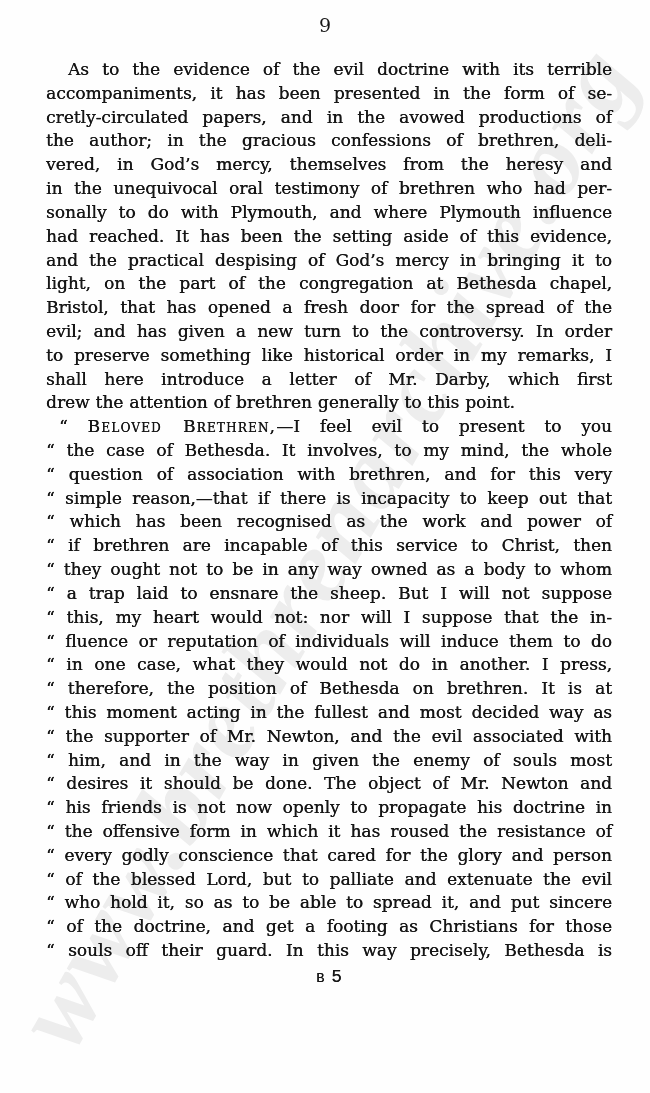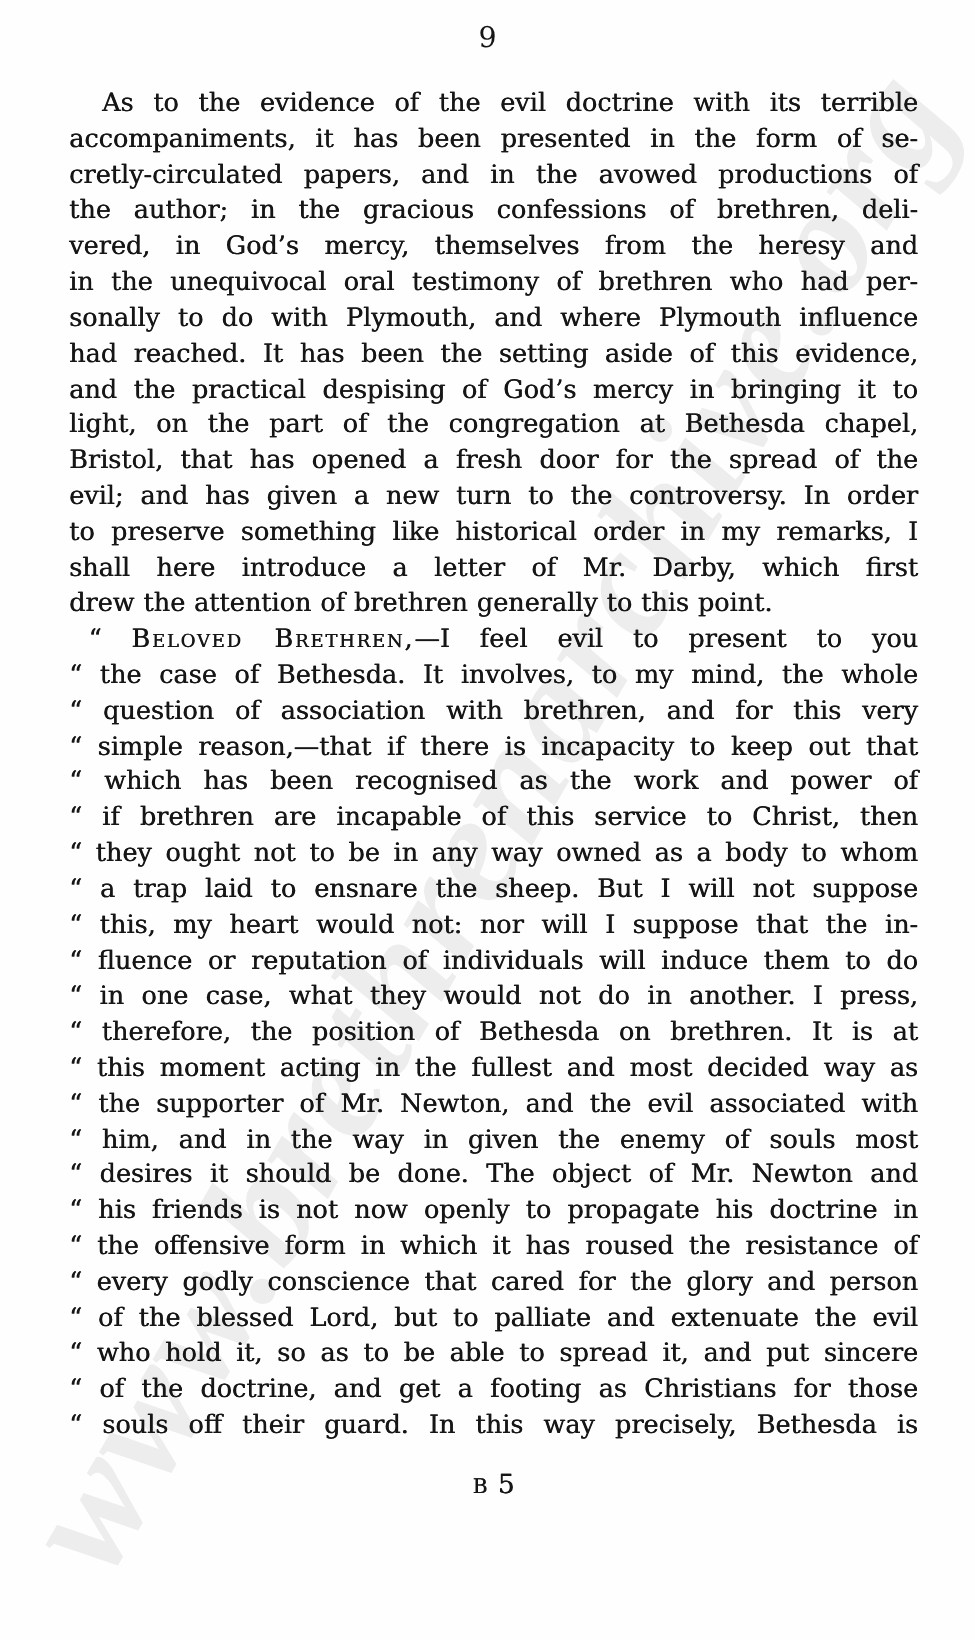--- a/index.html
+++ b/index.html
@@ -56,21 +56,22 @@
   .line.flush-left { text-align-last: left; }
   .line.indent { padding-left: 22px; }
   .line.indent-sm { padding-left: 13px; }
   .smallcaps {
     font-variant: small-caps;
     letter-spacing: 1.2px;
   }
   .signature-line {
     text-align: center;
     text-align-last: center;
-    margin-top: 16px;
+    margin-top: 3px;
+    font-family: Liberation Mono, monospace;
   }
   .sig-letter { font-size: 13.5px; }
   .sig-number { font-size: 17.5px; margin-left: 7px; }
 </style>
 </head>
 <body>
 
 <div class="watermark">www.brethrenarchive.org</div>
 
 <div class="page-number">9</div>

